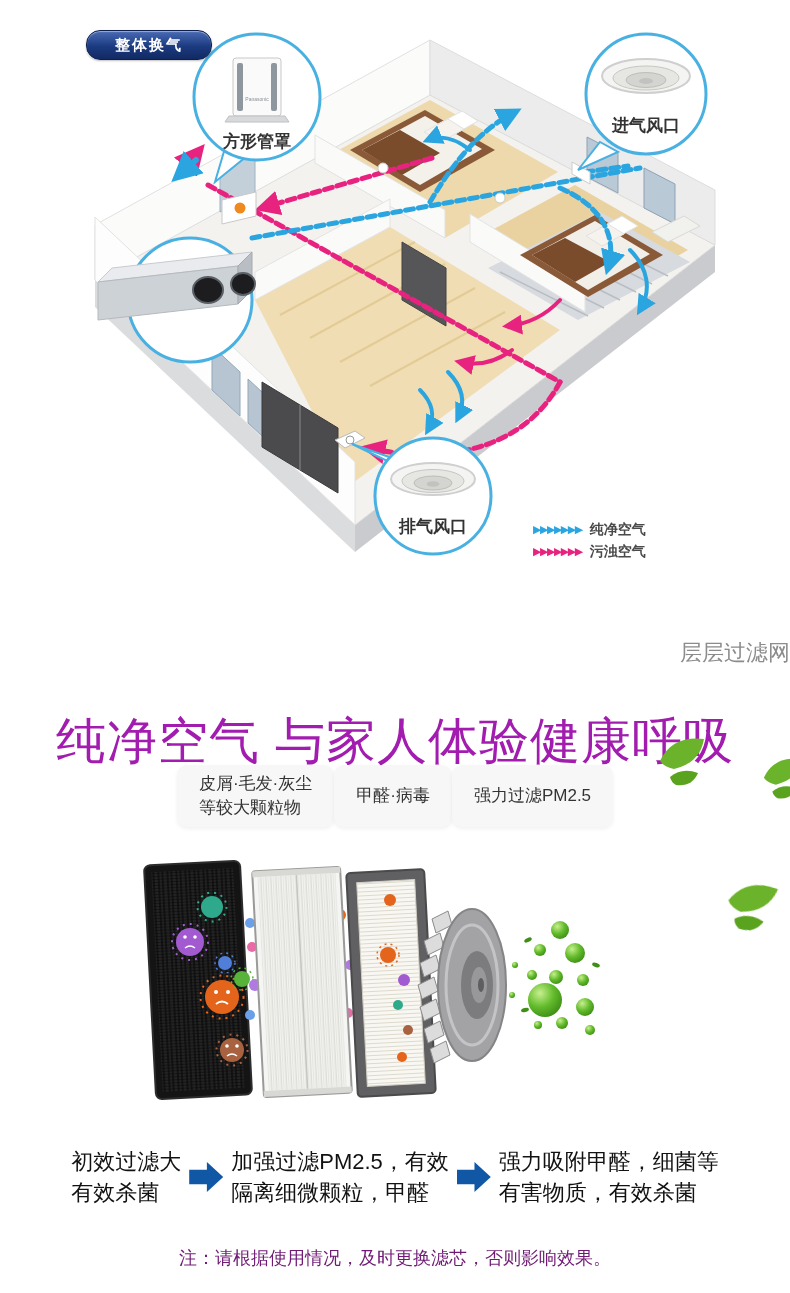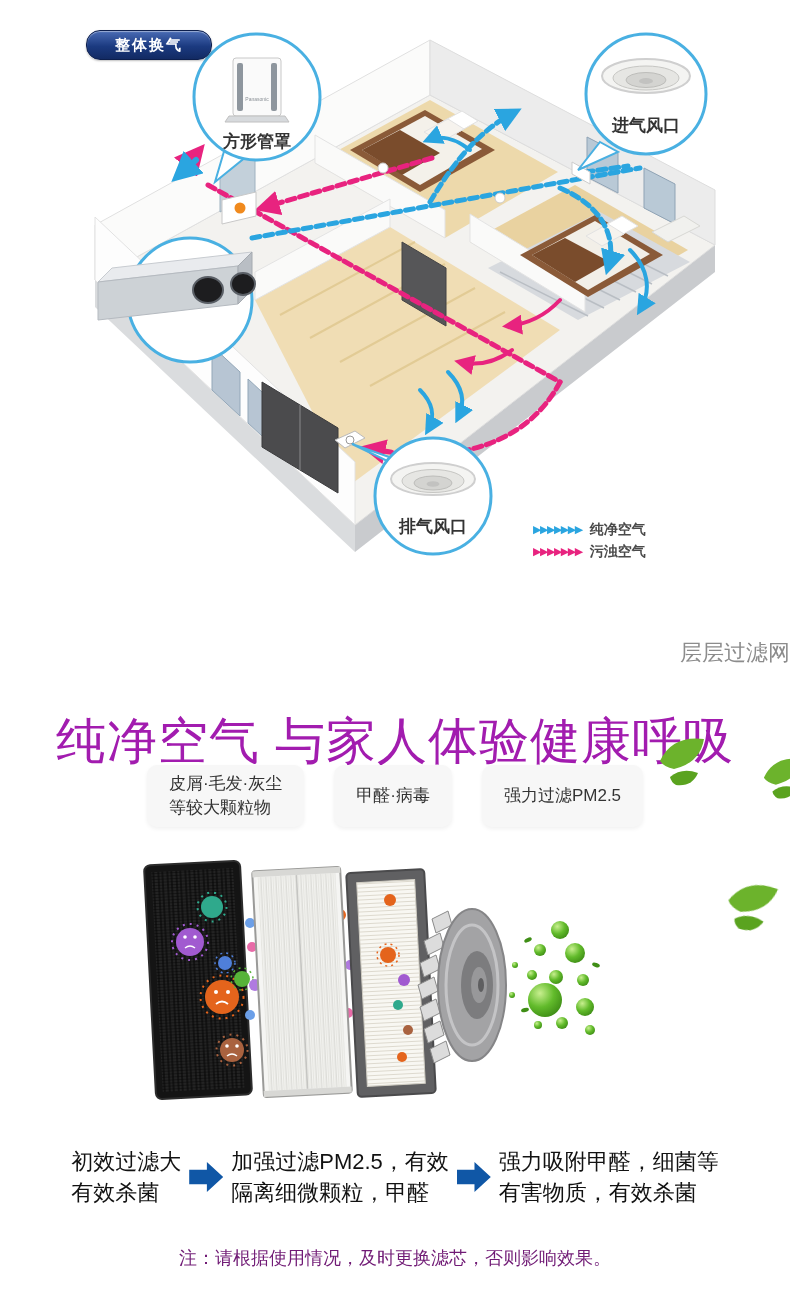--- a/index.html
+++ b/index.html
@@ -21,21 +21,21 @@
   .chev{font-size:11px;letter-spacing:-1.5px;margin-right:8px;line-height:1;}
   .chev-fresh{color:#2aa5e0;} .chev-dirty{color:#e8237f;}
   .legend-label{font-size:14px;font-weight:bold;color:#4a4a4a;}
   
   .subtitle{position:absolute;top:638px;left:0;width:100%;text-align:right;
             font-size:22px;color:#8c8c8c;font-family:Liberation Mono, monospace;}
   .main-title{position:absolute;top:668px;left:0;width:100%;text-align:center;
               font-size:50px;color:#a21caf;letter-spacing:1px;margin-top:40px;}
   
   .tags{position:absolute;top:765px;left:0;width:100%;display:flex;
-        justify-content:center;gap:30px;}
+        justify-content:center;}
   .tag{background:#f7f7f7;border-radius:10px;min-height:62px;box-sizing:border-box;
        display:flex;flex-direction:column;justify-content:center;padding:6px 22px;
        font-size:17px;color:#333;line-height:24px;text-align:left;
        box-shadow:0 2px 4px rgba(0,0,0,.06);}
   .tag span:empty{display:none;}
   
   .filters{position:absolute;left:0;top:845px;width:790px;height:270px;}
   
   .leaf{position:absolute;filter:blur(.7px);}
   

